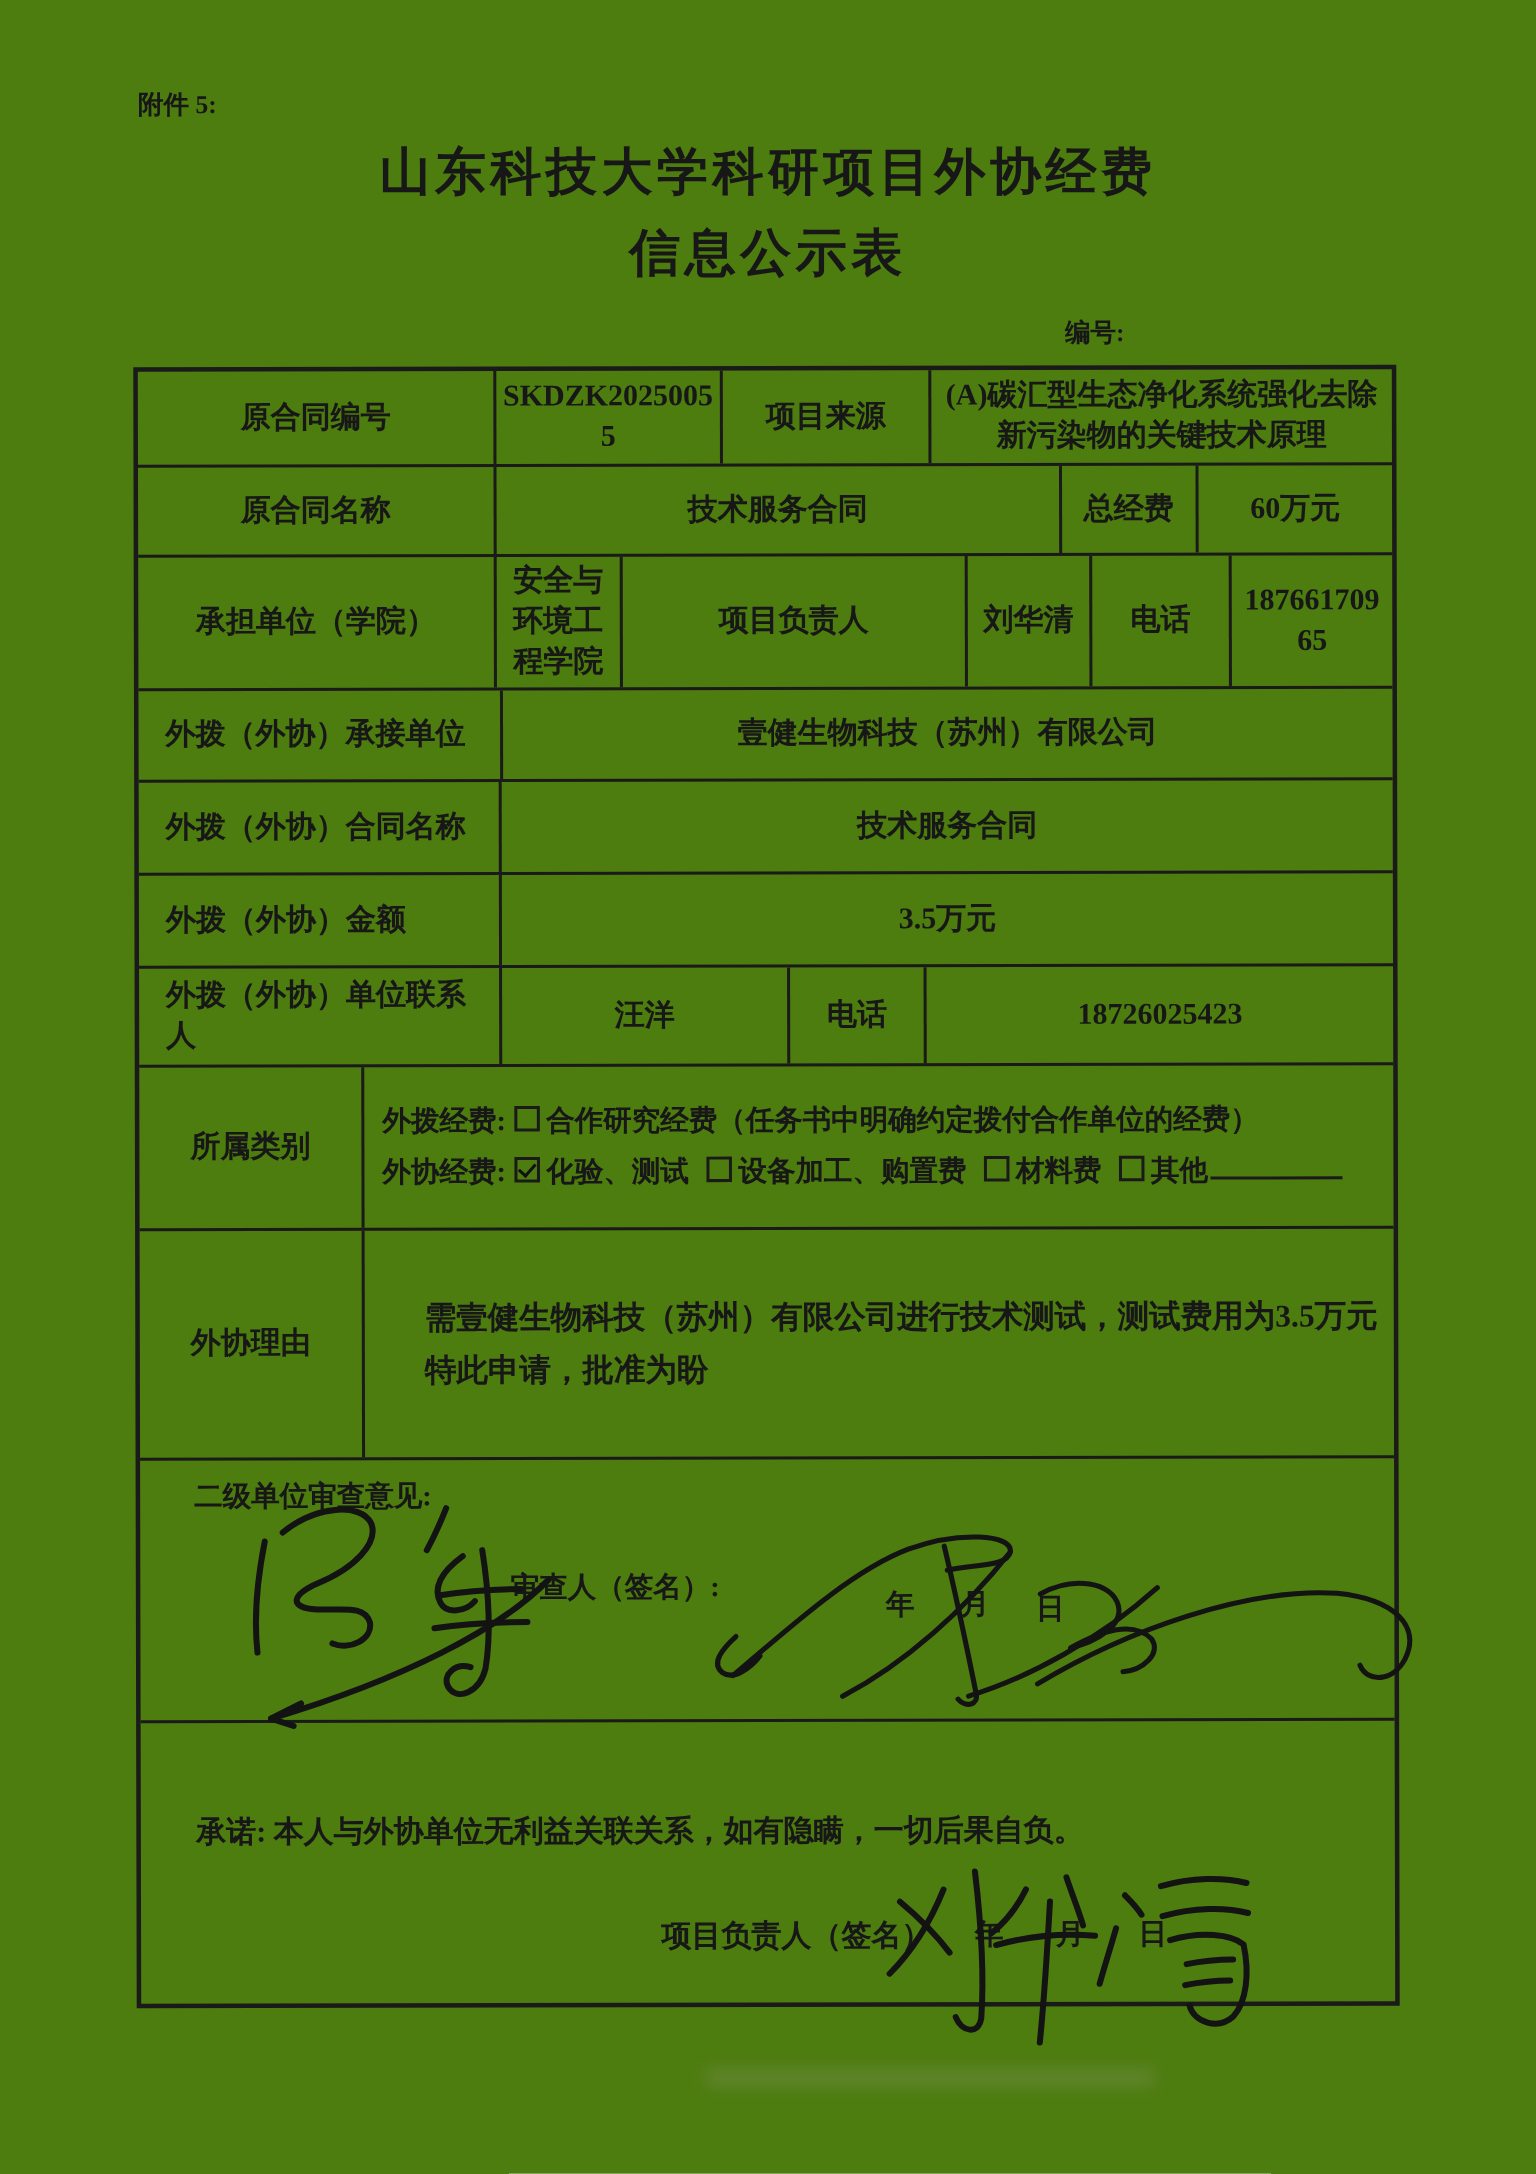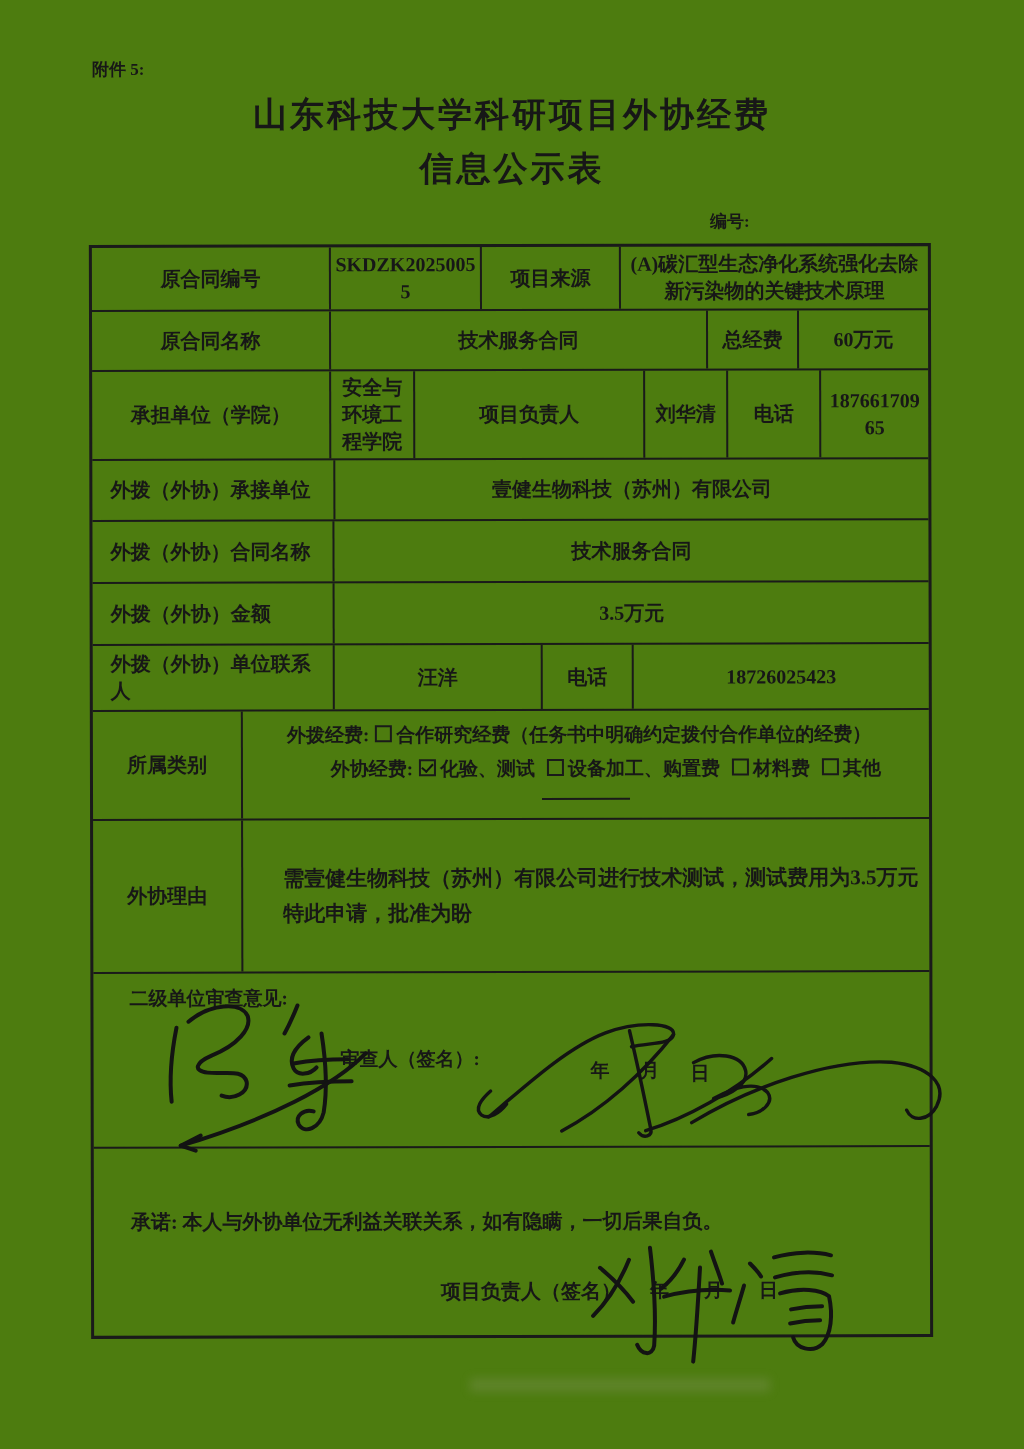--- a/index.html
+++ b/index.html
@@ -25,21 +25,21 @@
   .cell.grow{flex:1;}
   .cell.col{flex-direction:column;align-items:flex-start;justify-content:center;}
   .latin{word-break:break-all;}
   
   .cb{display:inline-block;position:relative;width:13px;height:13px;border:2px solid #1a1a1a;
     margin:0 4px 0 2px;vertical-align:-1px;}
   .cb.checked::after{content:"";position:absolute;left:1px;top:2px;width:9px;height:5px;
     border-left:2.5px solid #111;border-bottom:2.5px solid #111;transform:rotate(-48deg);}
   .blank{display:inline-block;width:88px;height:15px;border-bottom:2px solid #1a1a1a;margin-left:2px;}
   .catline{font-size:19px;font-weight:600;margin:4px 0;padding-left:8px;}
-  .catline .pfx{margin-right:4px;margin-left:32px;}
+  .catline .pfx{margin-right:4px;}
   .catline .itm{margin-right:10px;}
   .reasonbox{padding-left:40px;}
   .reason-line{font-size:21px;font-weight:600;margin:3px 0;}
   
   .freecell{position:relative;width:100%;height:100%;}
   .freecell .txt{position:absolute;font-size:19px;font-weight:600;white-space:nowrap;}
   .sig{position:absolute;overflow:visible;}
   .sig path{fill:none;stroke:#131313;stroke-width:4;stroke-linecap:round;stroke-linejoin:round;}
   .sig.thin path{stroke-width:3.4;}
 </style>
@@ -88,21 +88,21 @@
       <div class="cell grow">技术服务合同</div>
     </div>
 
     <div class="row" style="height:62px">
       <div class="cell cfirst left" style="width:240px">外拨（外协）金额</div>
       <div class="cell grow">3.5万元</div>
     </div>
 
     <div class="row" style="height:66px">
       <div class="cell cfirst left" style="width:240px">外拨（外协）单位联系人</div>
-      <div class="cell" style="width:208px">汪洋</div>
+      <div class="cell" style="width:192px">汪洋</div>
       <div class="cell" style="width:91px">电话</div>
       <div class="cell grow latin">18726025423</div>
     </div>
 
     <div class="row" style="height:109px">
       <div class="cell cfirst" style="width:148px">所属类别</div>
       <div class="cell grow col">
         <div class="catline">
           <span class="pfx">外拨经费:</span><span class="itm"><span class="cb"></span><span>合作研究经费（任务书中明确约定拨付合作单位的经费）</span></span>
         </div>

